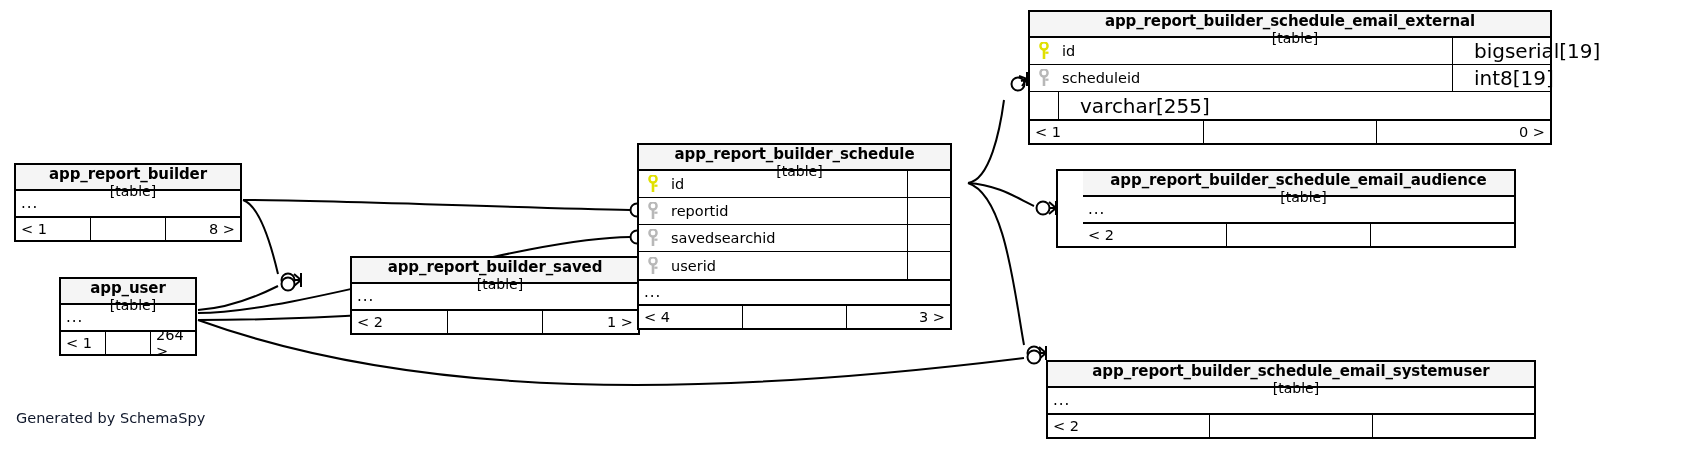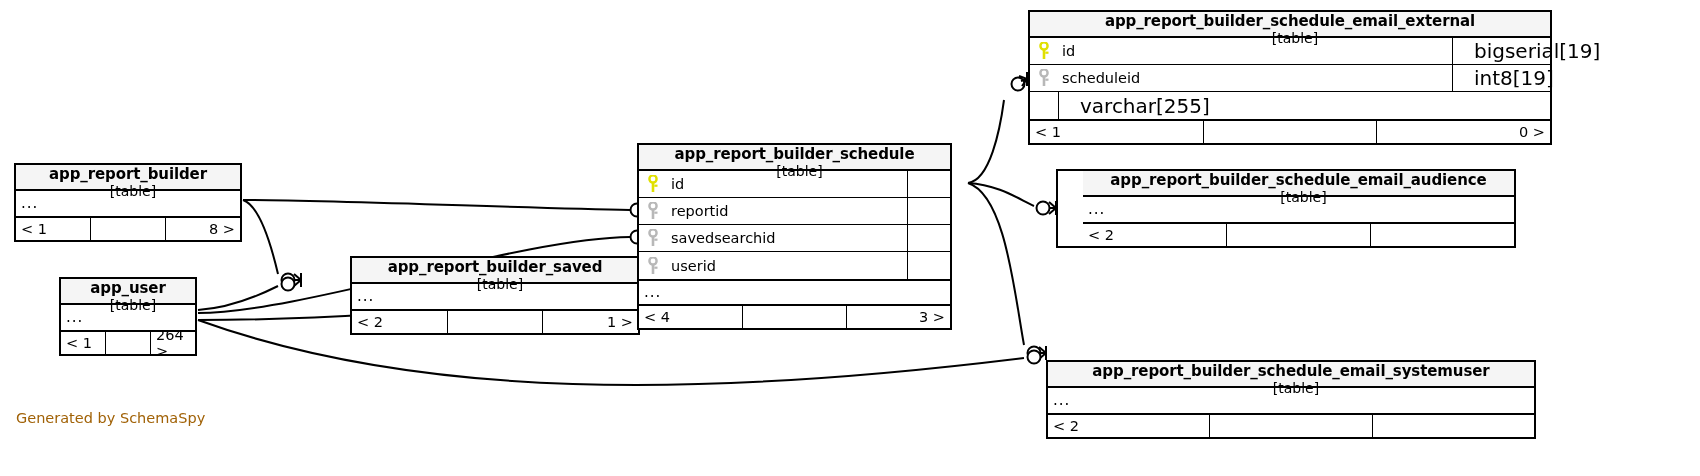--- a/index.html
+++ b/index.html
@@ -137,21 +137,21 @@
   .tbl-foot .fcell.mid { justify-content: center; }
   .tbl-foot .fcell.right { justify-content: flex-end; }
 
   .key-icon { display: block; }
 
   .credit {
     position: absolute;
     left: 16px;
     top: 410px;
     font-size: 14.5px;
-    color: #a16207;
+    color: #0f172a;
     white-space: nowrap;
   }
 </style>
 </head>
 <body>
 
 <div id="canvas">
 
   <svg id="edges" viewBox="0 0 1700 476" width="1700" height="476" xmlns="http://www.w3.org/2000/svg">
     <defs>

